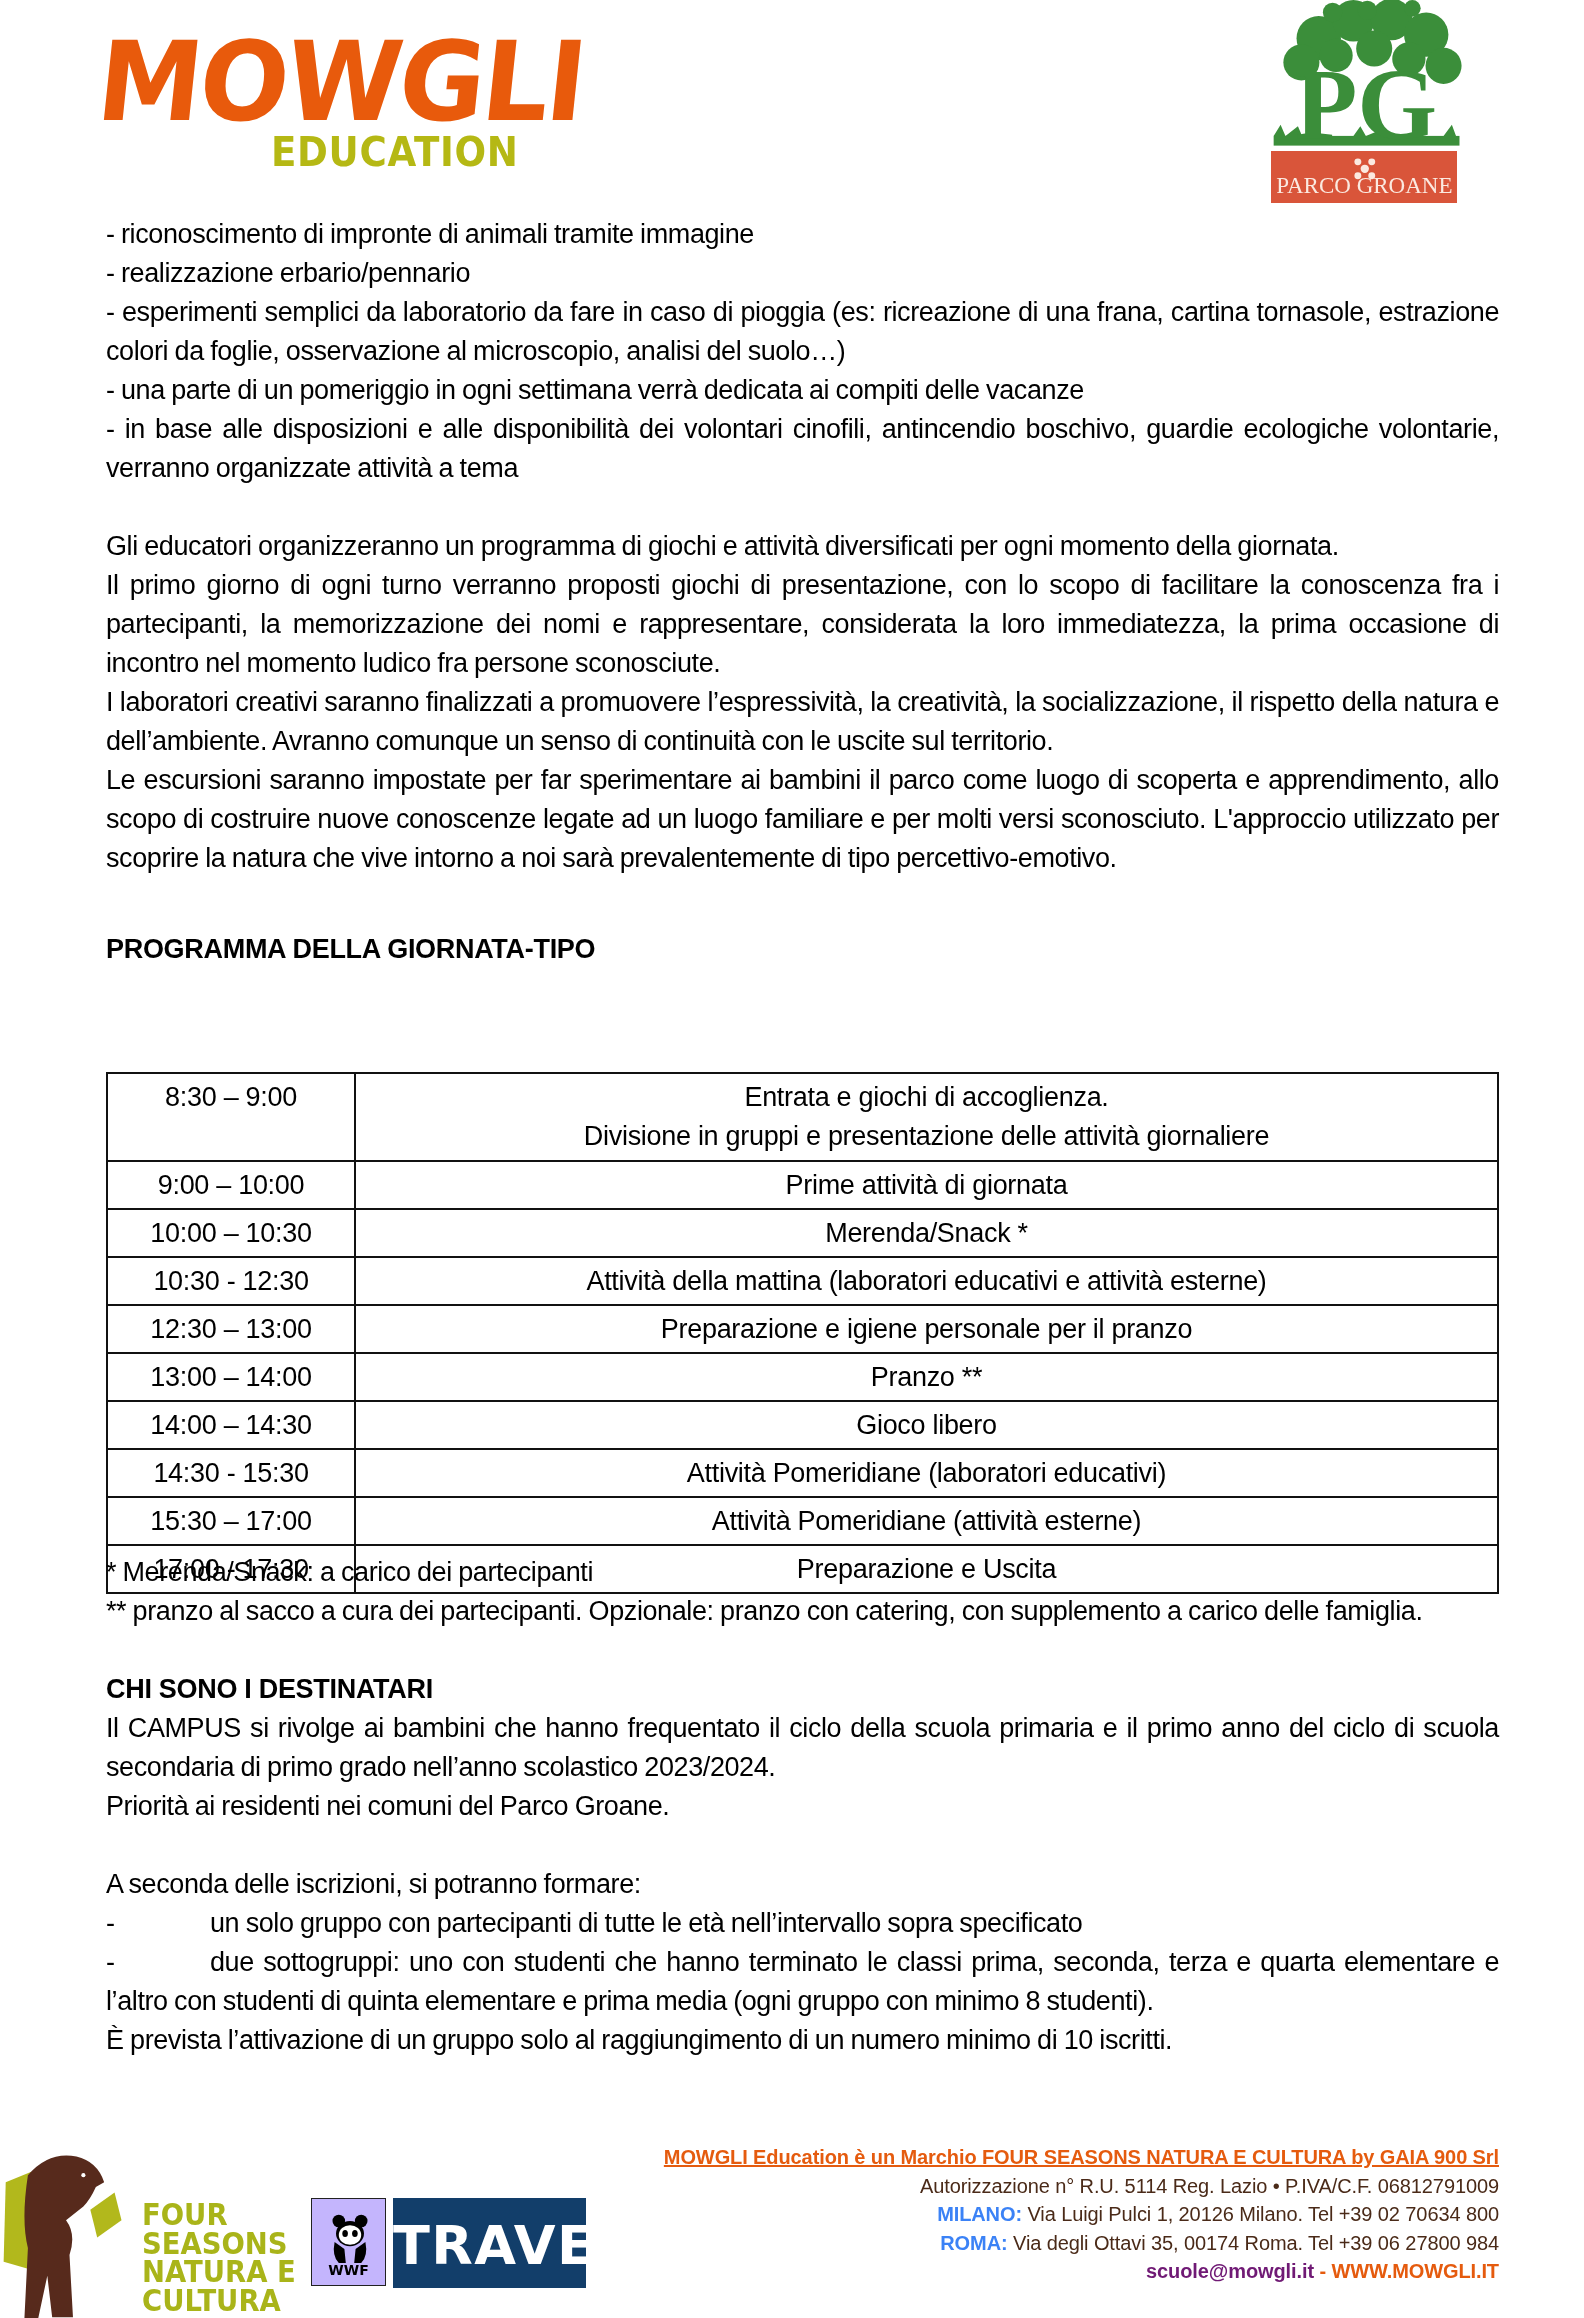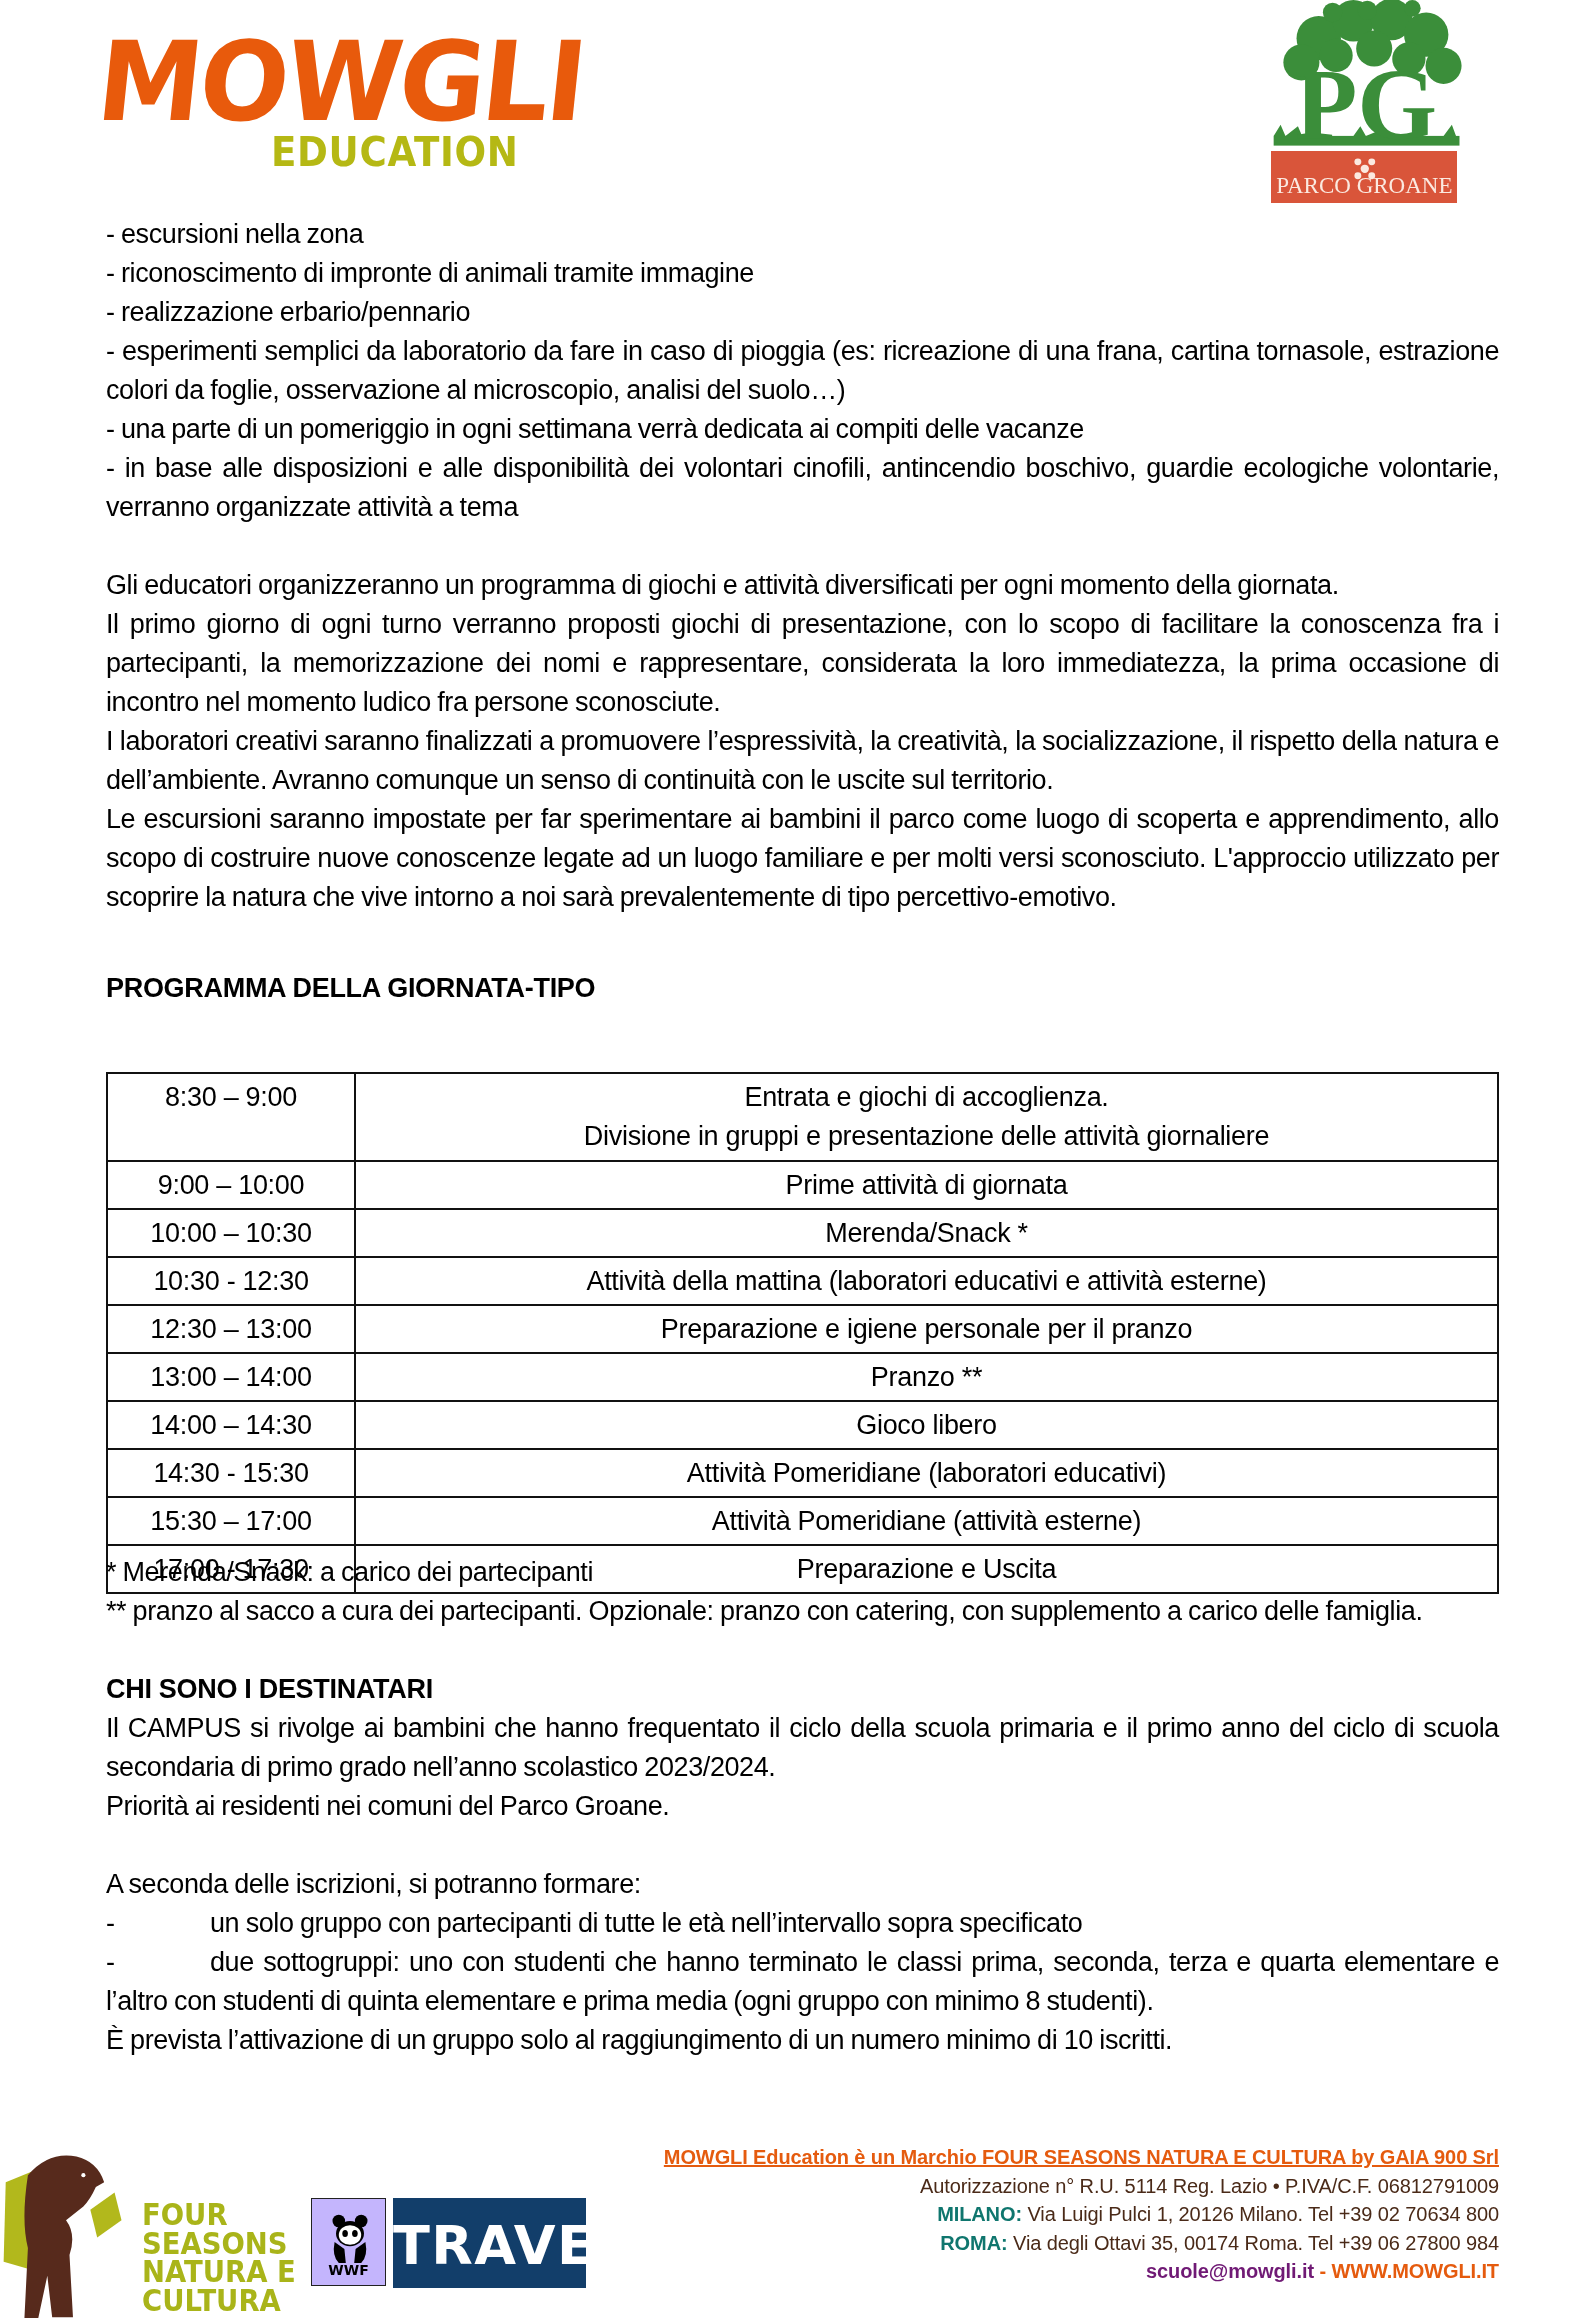--- a/index.html
+++ b/index.html
@@ -43,21 +43,21 @@
              font-size:30.5px; line-height:28.5px; letter-spacing:0px; transform:scaleX(0.9); transform-origin:left top; }
   .wwf-box { left:311px; top:2198px; width:75px; height:88px; border:1.4px solid #222; background:#c4b5fd; box-sizing:border-box; }
   .wwf-label { position:absolute; left:0; right:0; bottom:7px; text-align:center; font-weight:bold; font-size:14px;
                font-family:"DejaVu Sans", sans-serif; }
   .travel-box { left:393px; top:2198px; width:193px; height:90px; background:#123e6a; }
   .travel-text { position:absolute; left:0; right:4px; top:21px; text-align:left; color:#fff;
                  font-family:"DejaVu Sans", sans-serif; font-weight:bold; font-size:54px; line-height:1; letter-spacing:1.4px; }
 
   .foot { right:85px; top:2143px; text-align:right; font-size:20px; line-height:28.5px; color:#4a2a18; letter-spacing:-0.1px; }
   .foot .brand { color:#e55b0e; font-weight:bold; text-decoration:underline; text-decoration-thickness:2.1px; }
-  .foot .city { font-weight:bold; color:#0f766e; }
+  .foot .city { font-weight:bold; color:#3b82f6; }
   .foot .mail { color:#701a75; font-weight:bold; }
   .foot .web { color:#e55b0e; font-weight:bold; }
 </style>
 </head>
 <body>
 
 <div class="abs mowgli-logo">
   <div class="mowgli-word">MOWGLI</div>
   <div class="mowgli-edu">EDUCATION</div>
 </div>
@@ -90,21 +90,20 @@
           <circle cx="27" cy="7" r="5"></circle>
           <circle cx="7" cy="27" r="5"></circle>
           <circle cx="27" cy="27" r="5"></circle>
         </g>
     </svg>
     <div class="pg-band-text">PARCO GROANE</div>
   </div>
 </div>
 
 <div class="abs content">
-  <p class="txt">- escursioni nella zona</p>
   <p class="txt">- riconoscimento di impronte di animali tramite immagine</p>
   <p class="txt">- realizzazione erbario/pennario</p>
   <p class="txt just">- esperimenti semplici da laboratorio da fare in caso di pioggia (es: ricreazione di una frana, cartina tornasole, estrazione colori da foglie, osservazione al microscopio, analisi del suolo…)</p>
   <p class="txt">- una parte di un pomeriggio in ogni settimana verrà dedicata ai compiti delle vacanze</p>
   <p class="txt just">- in base alle disposizioni e alle disponibilità dei volontari cinofili, antincendio boschivo, guardie ecologiche volontarie, verranno organizzate attività a tema</p>
   <div class="gap"></div>
   <p class="txt just">Gli educatori organizzeranno un programma di giochi e attività diversificati per ogni momento della giornata.</p>
   <p class="txt just">Il primo giorno di ogni turno verranno proposti giochi di presentazione, con lo scopo di facilitare la conoscenza fra i partecipanti, la memorizzazione dei nomi e rappresentare, considerata la loro immediatezza, la prima occasione di incontro nel momento ludico fra persone sconosciute.</p>
   <p class="txt just">I laboratori creativi saranno finalizzati a promuovere l’espressività, la creatività, la socializzazione, il rispetto della natura e dell’ambiente. Avranno comunque un senso di continuità con le uscite sul territorio.</p>
   <p class="txt just">Le escursioni saranno impostate per far sperimentare ai bambini il parco come luogo di scoperta e apprendimento, allo scopo di costruire nuove conoscenze legate ad un luogo familiare e per molti versi sconosciuto. L'approccio utilizzato per scoprire la natura che vive intorno a noi sarà prevalentemente di tipo percettivo-emotivo.</p>

